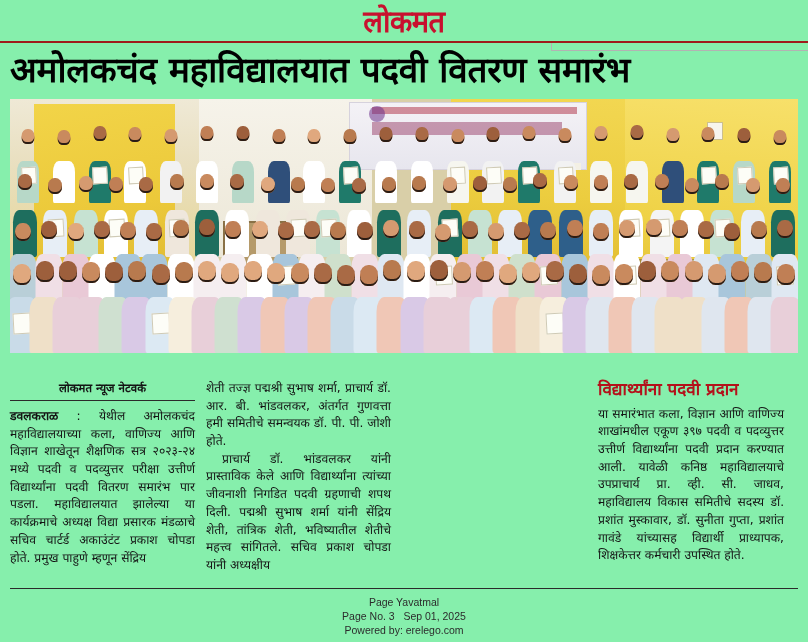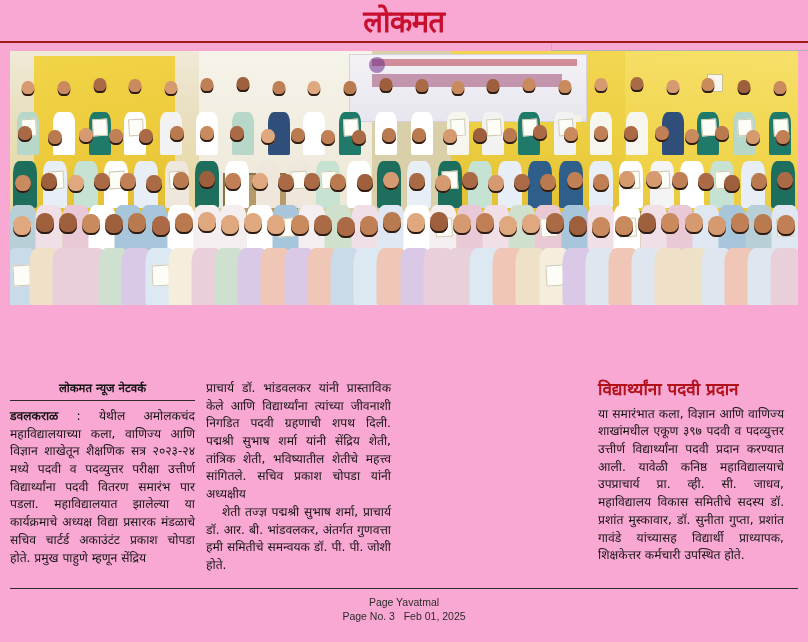--- a/index.html
+++ b/index.html
@@ -14,21 +14,21 @@
     overflow: hidden;
     font-family: "Liberation Sans", "DejaVu Sans", sans-serif;
     color: #141414;
     position: relative;
   }
 
   .page {
     width: 808px;
     height: 642px;
     position: relative;
-    background: #f9a8d4;
+    background: #86efac;
     box-sizing: border-box;
   }
 
   
   .masthead {
     height: 42px;
     position: relative;
     display: flex;
     align-items: center;
     justify-content: center;
@@ -290,20 +290,21 @@
 
 <div class="page">
 
   <div class="masthead">
     <div class="masthead-logo">लोकमत</div>
   </div>
   <div class="masthead-rule"></div>
   <div class="masthead-stub-v"></div>
   <div class="masthead-stub-h"></div>
 
+  <div class="headline">अमोलकचंद महाविद्यालयात पदवी वितरण समारंभ</div>
 
   <div class="photo-wrap">
     <div class="photo">
       <div class="wall-left"></div>
       <div class="wall-mid"></div>
       <div class="wall-yellow-b"></div>
       <div class="wall-yellow-c"></div>
       <div class="wall-yellow-a"></div>
       <div class="banner"></div>
       <div class="banner-strip1"></div>
@@ -806,22 +807,22 @@
 
     <div class="col">
       <div class="byline">लोकमत न्यूज नेटवर्क</div>
       <div class="body-text">
         <p><span class="dateline">डवलकराळ</span><span> : </span><span>येथील अमोलकचंद महाविद्यालयाच्या कला, वाणिज्य आणि विज्ञान शाखेतून शैक्षणिक सत्र २०२३-२४ मध्ये पदवी व पदव्युत्तर परीक्षा उत्तीर्ण विद्यार्थ्यांना पदवी वितरण समारंभ पार पडला. महाविद्यालयात झालेल्या या कार्यक्रमाचे अध्यक्ष विद्या प्रसारक मंडळाचे सचिव चार्टर्ड अकाउंटंट प्रकाश चोपडा होते. प्रमुख पाहुणे म्हणून सेंद्रिय</span></p>
       </div>
     </div>
 
     <div class="col">
       <div class="body-text">
+        <p>शेती तज्ज्ञ पद्मश्री सुभाष शर्मा, प्राचार्य डॉ. आर. बी. भांडवलकर, अंतर्गत गुणवत्ता हमी समितीचे समन्वयक डॉ. पी. पी. जोशी होते.</p>
         <p>प्राचार्य डॉ. भांडवलकर यांनी प्रास्ताविक केले आणि विद्यार्थ्यांना त्यांच्या जीवनाशी निगडित पदवी ग्रहणाची शपथ दिली. पद्मश्री सुभाष शर्मा यांनी सेंद्रिय शेती, तांत्रिक शेती, भविष्यातील शेतीचे महत्त्व सांगितले. सचिव प्रकाश चोपडा यांनी अध्यक्षीय</p>
-        <p>शेती तज्ज्ञ पद्मश्री सुभाष शर्मा, प्राचार्य डॉ. आर. बी. भांडवलकर, अंतर्गत गुणवत्ता हमी समितीचे समन्वयक डॉ. पी. पी. जोशी होते.</p>
       </div>
     </div>
 
     <div class="col">
       <div class="body-text">
       </div>
     </div>
 
     <div class="col col-4">
       <div class="sub-head">विद्यार्थ्यांना पदवी प्रदान</div>
@@ -829,16 +830,17 @@
         <p>या समारंभात कला, विज्ञान आणि वाणिज्य शाखांमधील एकूण ३९७ पदवी व पदव्युत्तर उत्तीर्ण विद्यार्थ्यांना पदवी प्रदान करण्यात आली. यावेळी कनिष्ठ महाविद्यालयाचे उपप्राचार्य प्रा. व्ही. सी. जाधव, महाविद्यालय विकास समितीचे सदस्य डॉ. प्रशांत मुस्कावार, डॉ. सुनीता गुप्ता, प्रशांत गावंडे यांच्यासह विद्यार्थी प्राध्यापक, शिक्षकेत्तर कर्मचारी उपस्थित होते.</p>
       </div>
     </div>
 
   </div>
 
   <div class="col-rule-bottom"></div>
 
   <div class="footer">
     <div>Page Yavatmal</div>
-    <div>Page No. 3   Feb 01, 2025</div>
+    <div>Page No. 3   Sep 01, 2025</div>
+    <div>Powered by: erelego.com</div>
   </div>
 
 </div>
 
 </body></html>

